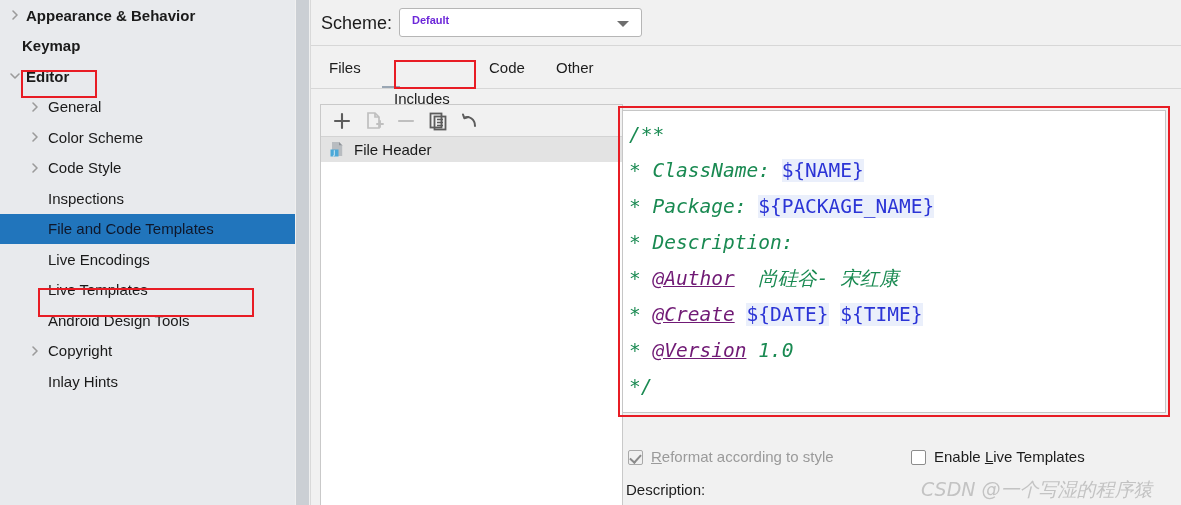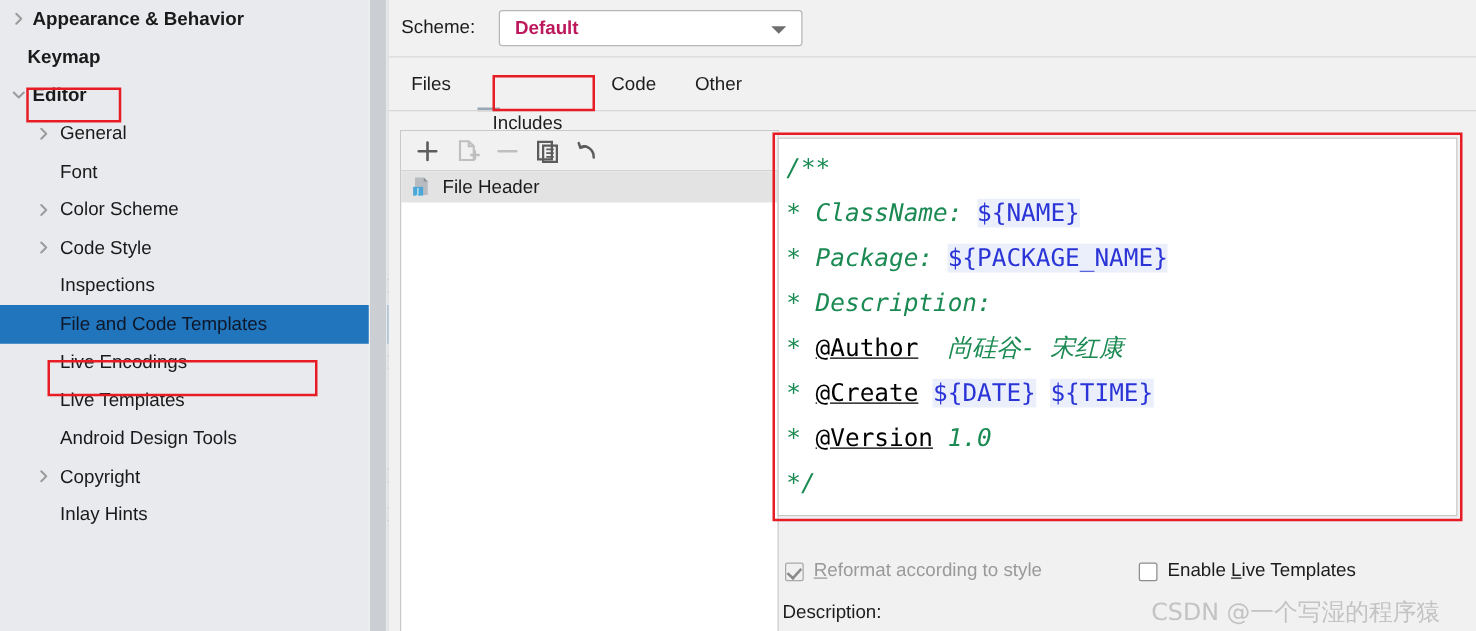--- a/index.html
+++ b/index.html
@@ -81,33 +81,33 @@
     position: absolute; left: 311px; top: 0;
     width: 870px; height: 505px;
     background: #f1f1f1;
   }
   .scheme-row {
     position: absolute; left: 0; top: 0;
     width: 870px; height: 45px;
   }
   .scheme-label {
     position: absolute; left: 10px; top: 13px;
-    font-size: 15px; color: #1c1c1c;
+    font-size: 18px; color: #1c1c1c;
   }
   .scheme-combo {
     position: absolute; left: 88px; top: 8px;
     width: 243px; height: 29px;
     background: #ffffff;
     border: 1px solid #b6b6b6;
     border-radius: 3px;
     box-sizing: border-box;
   }
   .scheme-combo .val {
     position: absolute; left: 12px; top: 5px;
-    font-size: 15px; font-weight: bold; color: #be185d;
+    font-size: 11px; font-weight: bold; color: #6d28d9;
   }
   .scheme-combo .arrow {
     position: absolute; right: 12px; top: 12px;
     width: 0; height: 0;
     border-left: 6px solid transparent;
     border-right: 6px solid transparent;
     border-top: 6px solid #6e6e6e;
   }
   .hline {
     position: absolute; left: 0; width: 870px; height: 1px;
@@ -175,21 +175,21 @@
     pointer-events: none;
   }
   .code {
     position: absolute; left: 6px; top: 6px;
     font-family: "DejaVu Sans Mono", monospace;
     font-size: 19.5px;
     line-height: 36px;
     white-space: pre;
   }
   .c-com { color: #1a8a52; font-style: italic; }
-  .c-tag { color: #000000; text-decoration: underline; }
+  .c-tag { color: #701a75; font-style: italic; text-decoration: underline; }
   .c-var {
     color: #2b34d6; font-style: normal;
     background: #eaeffb;
   }
   .cbox {
     position: absolute;
     width: 15px; height: 15px;
     border: 1px solid #a9a9a9;
     background: #f4f4f4;
     box-sizing: border-box;
@@ -215,20 +215,21 @@
   .desc-lbl {
     position: absolute;
     font-size: 15px; color: #1c1c1c;
   }
   .watermark {
     position: absolute;
     font-size: 19px;
     color: #c3c3c3;
     white-space: nowrap;
     font-family: "DejaVu Sans", sans-serif;
+    font-style: italic;
   }
 </style>
 </head>
 <body>
 
 <div id="root">
 
   <div class="sidebar" id="sidebar">
       <div class="side-item lvl0">
         <span class="twisty">
@@ -249,23 +250,20 @@
         </span>
         <span class="side-lbl">Editor</span>
       </div>
       <div class="side-item lvl1">
         <span class="twisty">
           <svg width="14" height="14" viewBox="0 0 14 14">
             <path d="M5 3 L9 7 L5 11" fill="none" stroke="#9b9b9b" stroke-width="1.6" stroke-linecap="round" stroke-linejoin="round"></path>
           </svg>
         </span>
         <span class="side-lbl">General</span>
-      </div>
-      <div class="side-item lvl1 noarrow">
-        <span class="side-lbl">Font</span>
       </div>
       <div class="side-item lvl1">
         <span class="twisty">
           <svg width="14" height="14" viewBox="0 0 14 14">
             <path d="M5 3 L9 7 L5 11" fill="none" stroke="#9b9b9b" stroke-width="1.6" stroke-linecap="round" stroke-linejoin="round"></path>
           </svg>
         </span>
         <span class="side-lbl">Color Scheme</span>
       </div>
       <div class="side-item lvl1">

